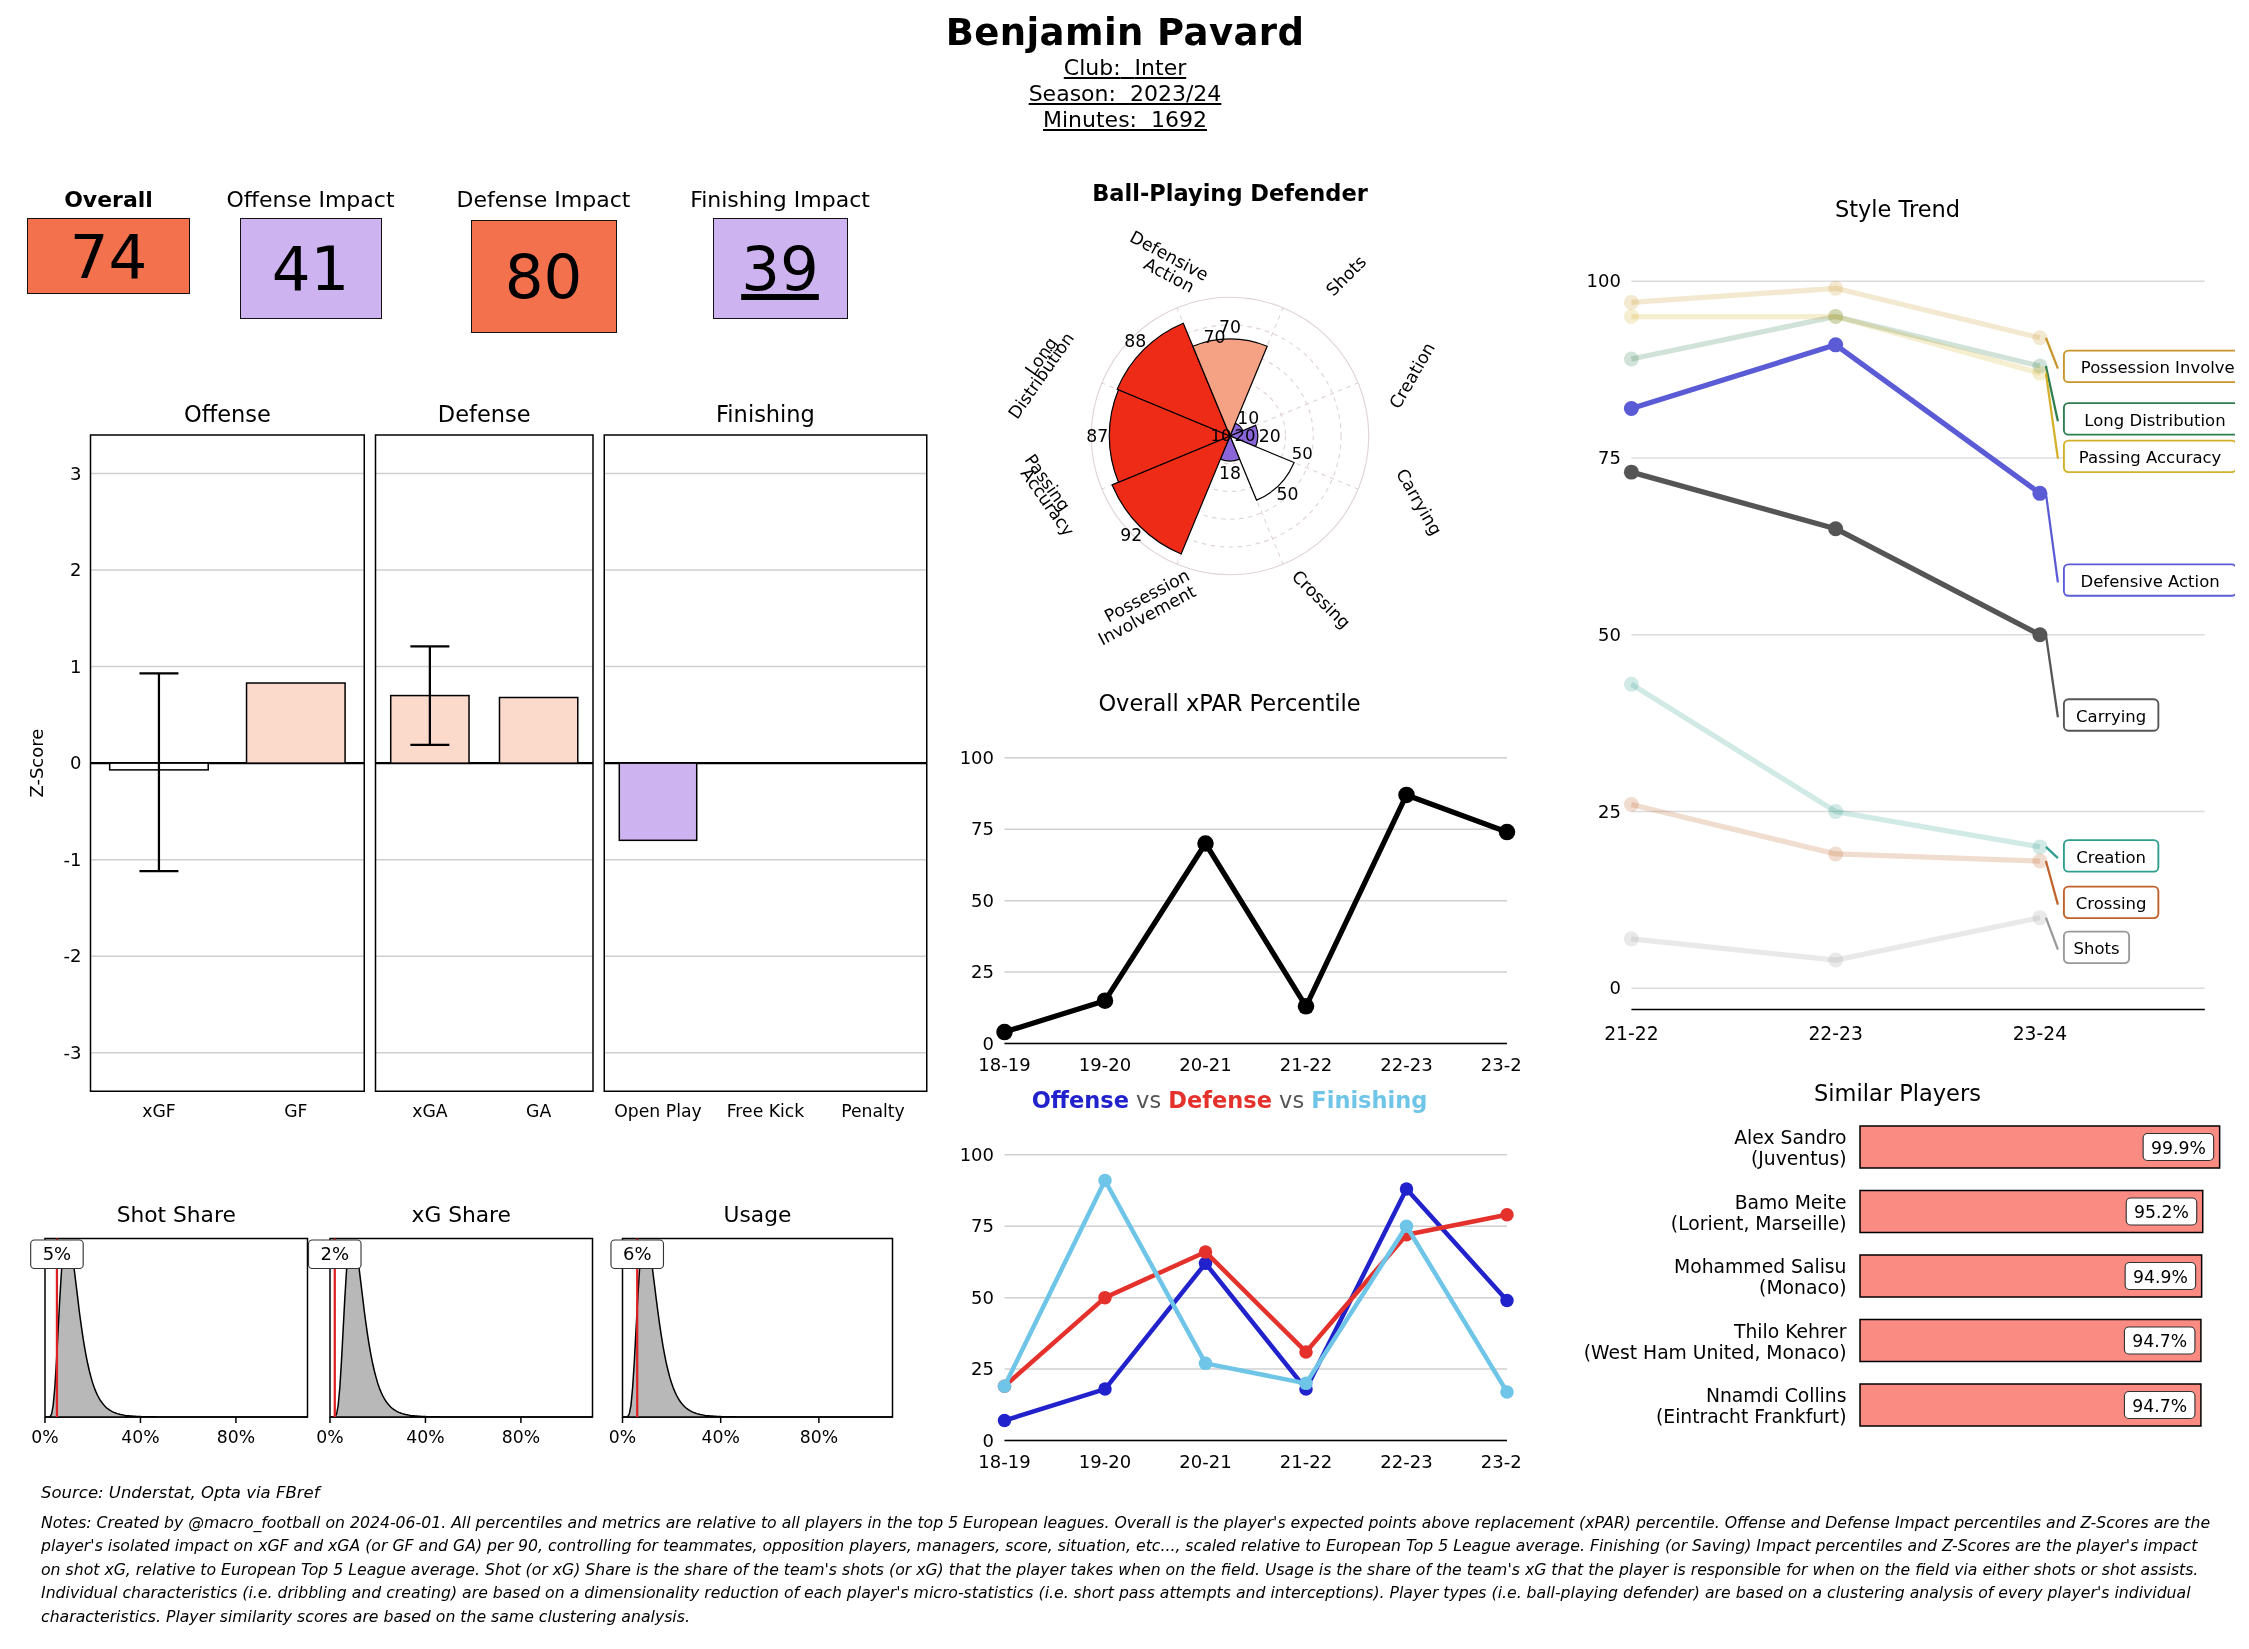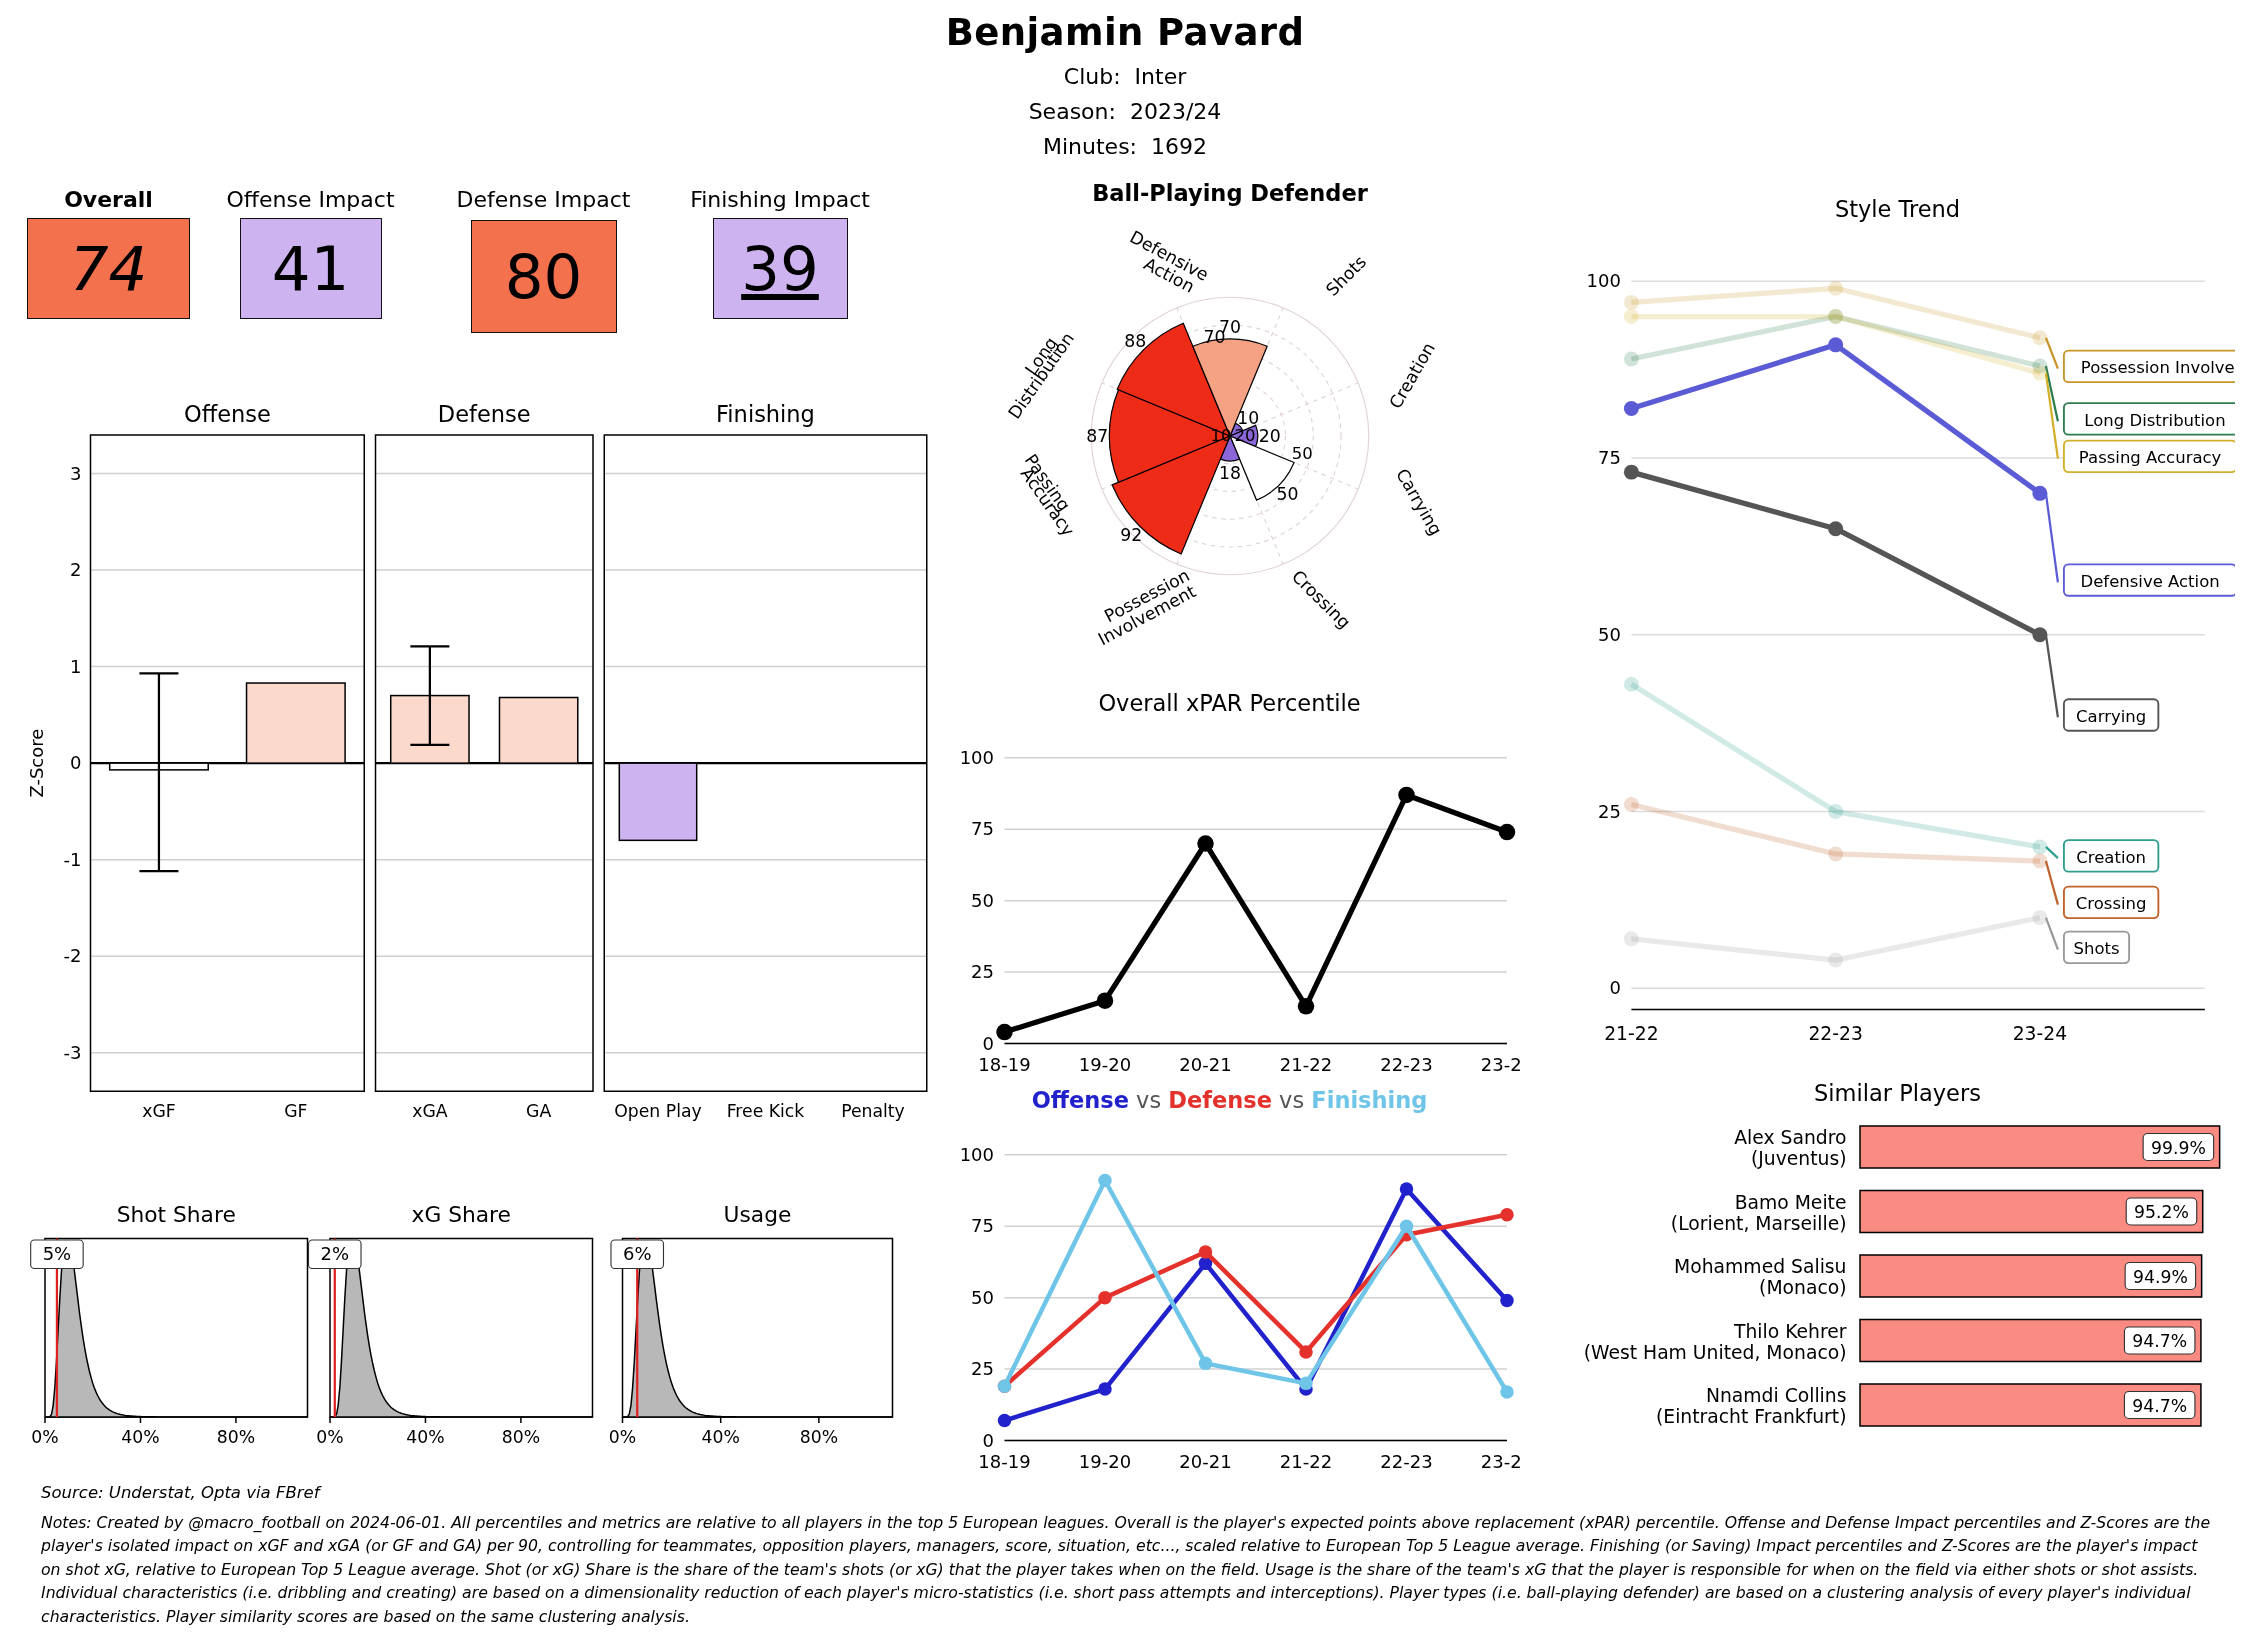--- a/index.html
+++ b/index.html
@@ -5,21 +5,21 @@
   html,body{margin:0;padding:0;}
   body{
     width:2250px;height:1650px;background:#ffffff;
     font-family:"DejaVu Sans", sans-serif;color:#000;
     position:relative;overflow:hidden;
   }
   .abs{position:absolute;}
   
   #header{top:11px;left:0;width:2250px;text-align:center;}
   #player-name{font-size:37px;font-weight:bold;letter-spacing:0.4px;}
-  .meta{font-size:22px;margin-top:10px;}
+  .meta{font-size:22px;margin-top:1px;text-decoration:underline;}
   
   .score-col{position:absolute;text-align:center;}
   .score-title{font-size:22px;margin-bottom:6px;}
   .score-title.bold{font-weight:bold;}
   .score-box{
     width:auto;display:flex;align-items:center;justify-content:center;
     border:1.5px solid #111;box-sizing:border-box;
   }
   .score-val{font-size:61px;line-height:1;}
   
@@ -44,21 +44,21 @@
     &nbsp;<span>2023/24</span>
   </div>
   <div class="meta">
     <span>Minutes:</span>
     &nbsp;<span>1692</span>
   </div>
 </div>
 
 <div class="score-col" style="left:22.5px;top:187px;width:172px;">
   <div class="score-title bold">Overall</div>
-  <div class="score-box" style="height:101px;width:163px;margin:0 auto;background:#F4714E;font-style:italic;">
+  <div class="score-box" style="height:76px;width:163px;margin:0 auto;background:#F4714E;">
     <span class="score-val">74</span>
   </div>
 </div>
 <div class="score-col" style="left:217px;top:187px;width:187px;">
   <div class="score-title">Offense Impact</div>
   <div class="score-box" style="height:101px;width:142px;margin:0 auto;background:#CDB4F0;">
     <span class="score-val">41</span>
   </div>
 </div>
 <div class="score-col" style="left:450px;top:187px;width:187px;">

